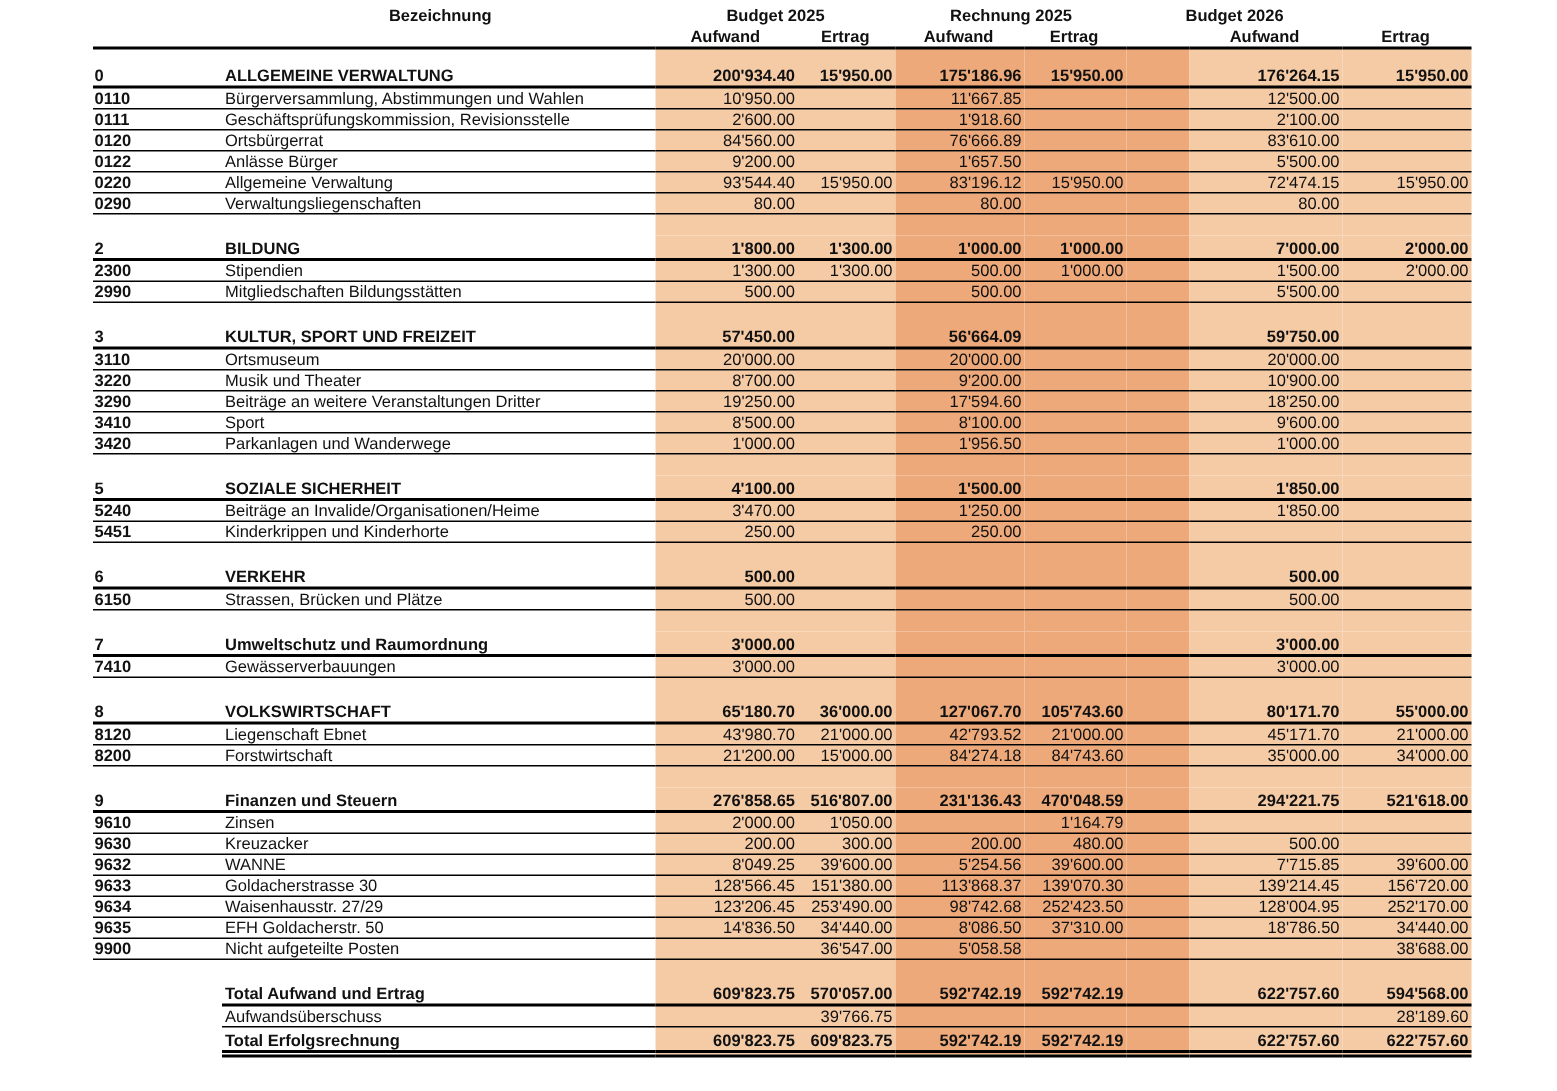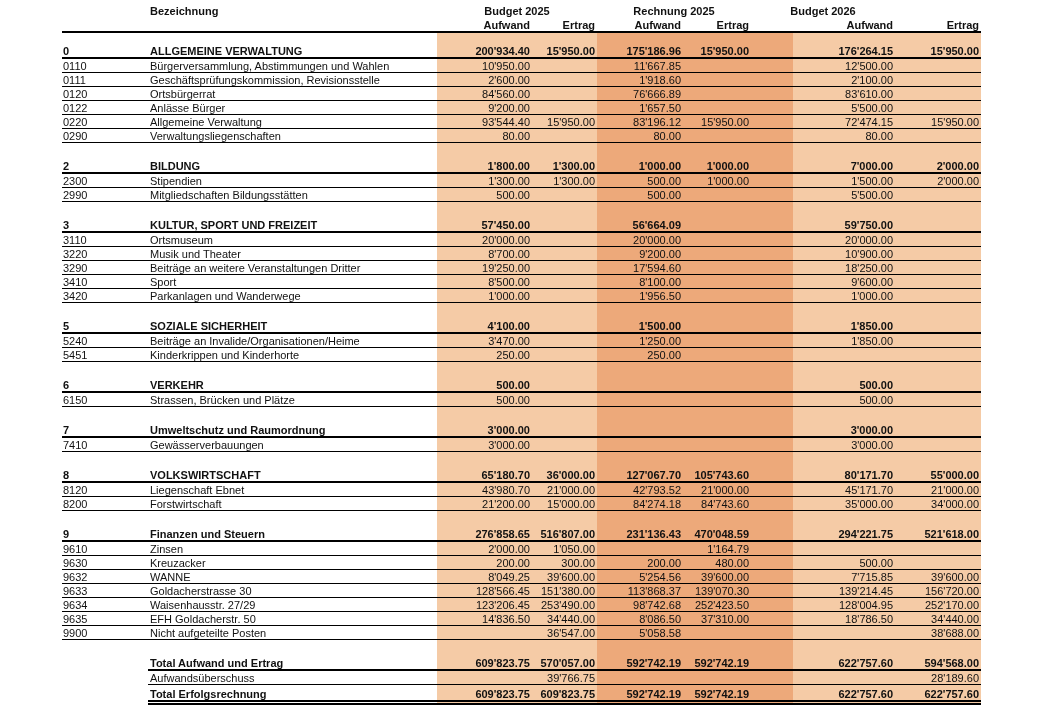--- a/index.html
+++ b/index.html
@@ -17,26 +17,26 @@
   table{border-collapse:collapse;table-layout:fixed;width:919px;}
   td{
     height:13px;line-height:12px;font-size:11px;padding:0;
     vertical-align:bottom;white-space:nowrap;overflow:visible;
   }
   
   tr.h1 td{font-weight:bold;height:15px;}
   tr.h2 td{font-weight:bold;height:14px;border-bottom:2px solid #000;}
   td.grp{text-align:center;margin-top:22px;}
   
-  td.code{text-align:left;padding-left:1px;}
+  td.code{text-align:left;padding-left:1px;font-weight:bold;}
   td.name{text-align:left;padding-left:2px;}
   td.num{text-align:right;padding-right:2px;}
   td.light{background:var(--band-light);}
   td.dark{background:var(--band-dark);}
-  tr.h1 td,tr.h2 td{background:none !important;}
+  tr.h1 td,tr.h2 td{background:none !important;text-align:center;}
   
   tr.blank-small td{height:9px;border:none;}
   tr.blank td{height:14px;border:none;}
   tr.detail td{border-bottom:1px solid #000;}
   tr.section td{font-weight:bold;border-bottom:2px solid #000;height:15px;}
   tr.total td{font-weight:bold;border-bottom:2px solid #000;height:15px;}
   tr.total-mid td{border-bottom:1px solid #000;}
   tr.total-final td{font-weight:bold;border-bottom:5px double #000;height:15px;margin-left:37px;}
   tr.total td.code,tr.total-mid td.code,tr.total-final td.code{border-bottom:none;}
 </style>

